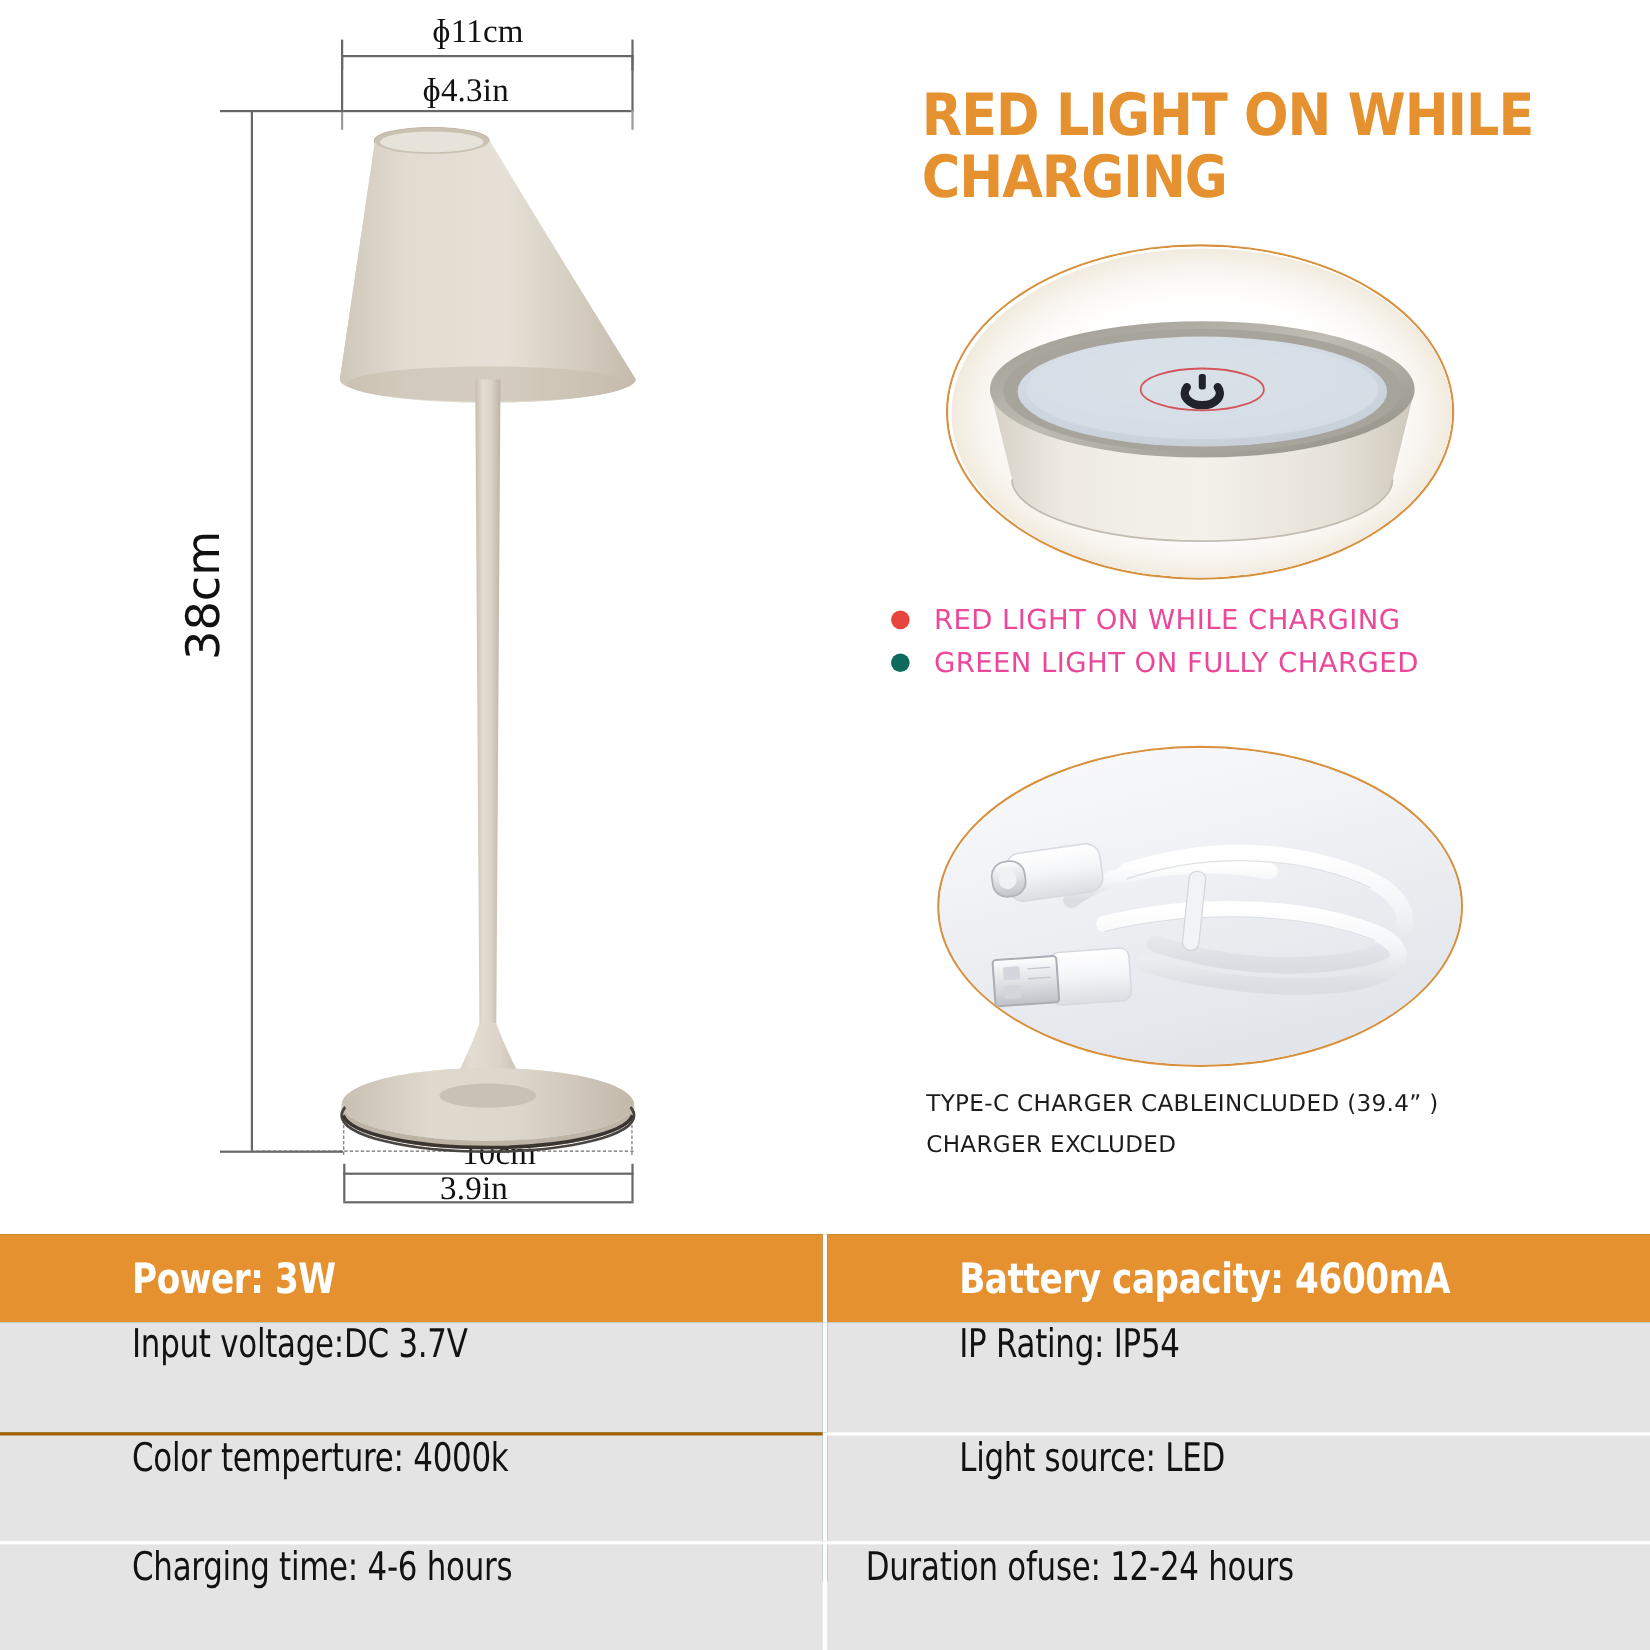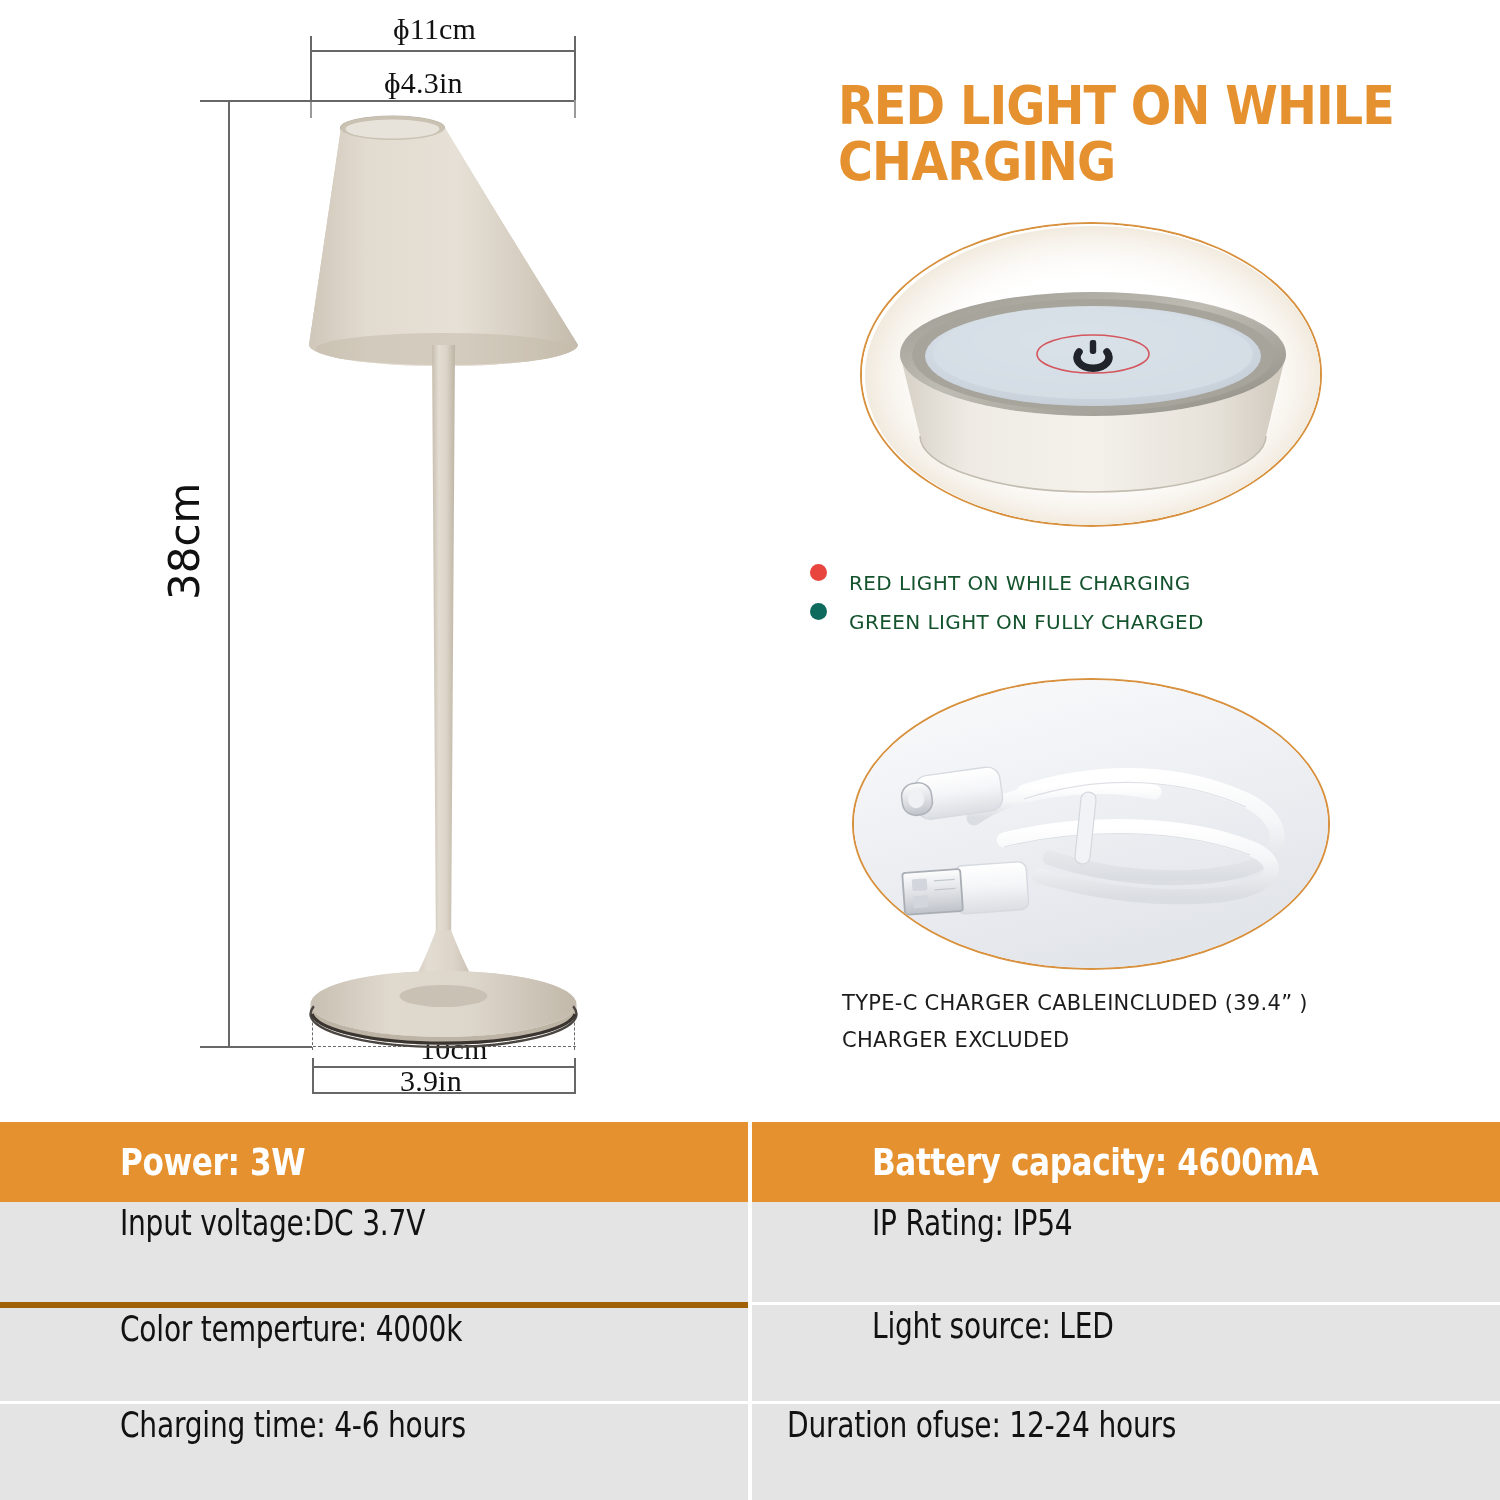--- a/index.html
+++ b/index.html
@@ -76,26 +76,25 @@
   #cable-ellipse { left:92px; top:678px; width:478px; height:292px; }
 
   .legend-row {
     position:absolute;
     display:flex;
     align-items:center;
     gap:22px;
   }
   .legend-dot { width:17px; height:17px; border-radius:50%; flex:none; }
   .legend-text {
-    font-size:20px;
+    font-size:25px;
     letter-spacing:.4px;
-    color:#14532d;
+    color:#ec4899;
     white-space:nowrap;
     font-family:"DejaVu Sans", sans-serif;
-    margin-top:22px;
   }
   #legend-red { left:50px; top:549px; }
   #legend-green { left:50px; top:588px; }
 
   #cable-caption {
     position:absolute;
     left:82px; top:985px;
     font-size:21px;
     line-height:1.75;
     letter-spacing:.3px;
@@ -374,21 +373,21 @@
   </div>
 
   <div class="td">
     <span class="td-text">Input voltage:DC 3.7V</span>
   </div>
   <div class="gap-cell"></div>
   <div class="td">
     <span class="td-text">IP Rating: IP54</span>
   </div>
 
-  <div class="td" style="border-top:6px solid #a16207;">
+  <div class="td" style="border-top:3px solid #a16207;">
     <span class="td-text">Color temperture: 4000k</span>
   </div>
   <div class="gap-cell"></div>
   <div class="td" style="border-top:3px solid #fff;">
     <span class="td-text">Light source: LED</span>
   </div>
 
   <div class="td" style="border-top:3px solid #fff;">
     <span class="td-text">Charging time: 4-6 hours</span>
   </div>

